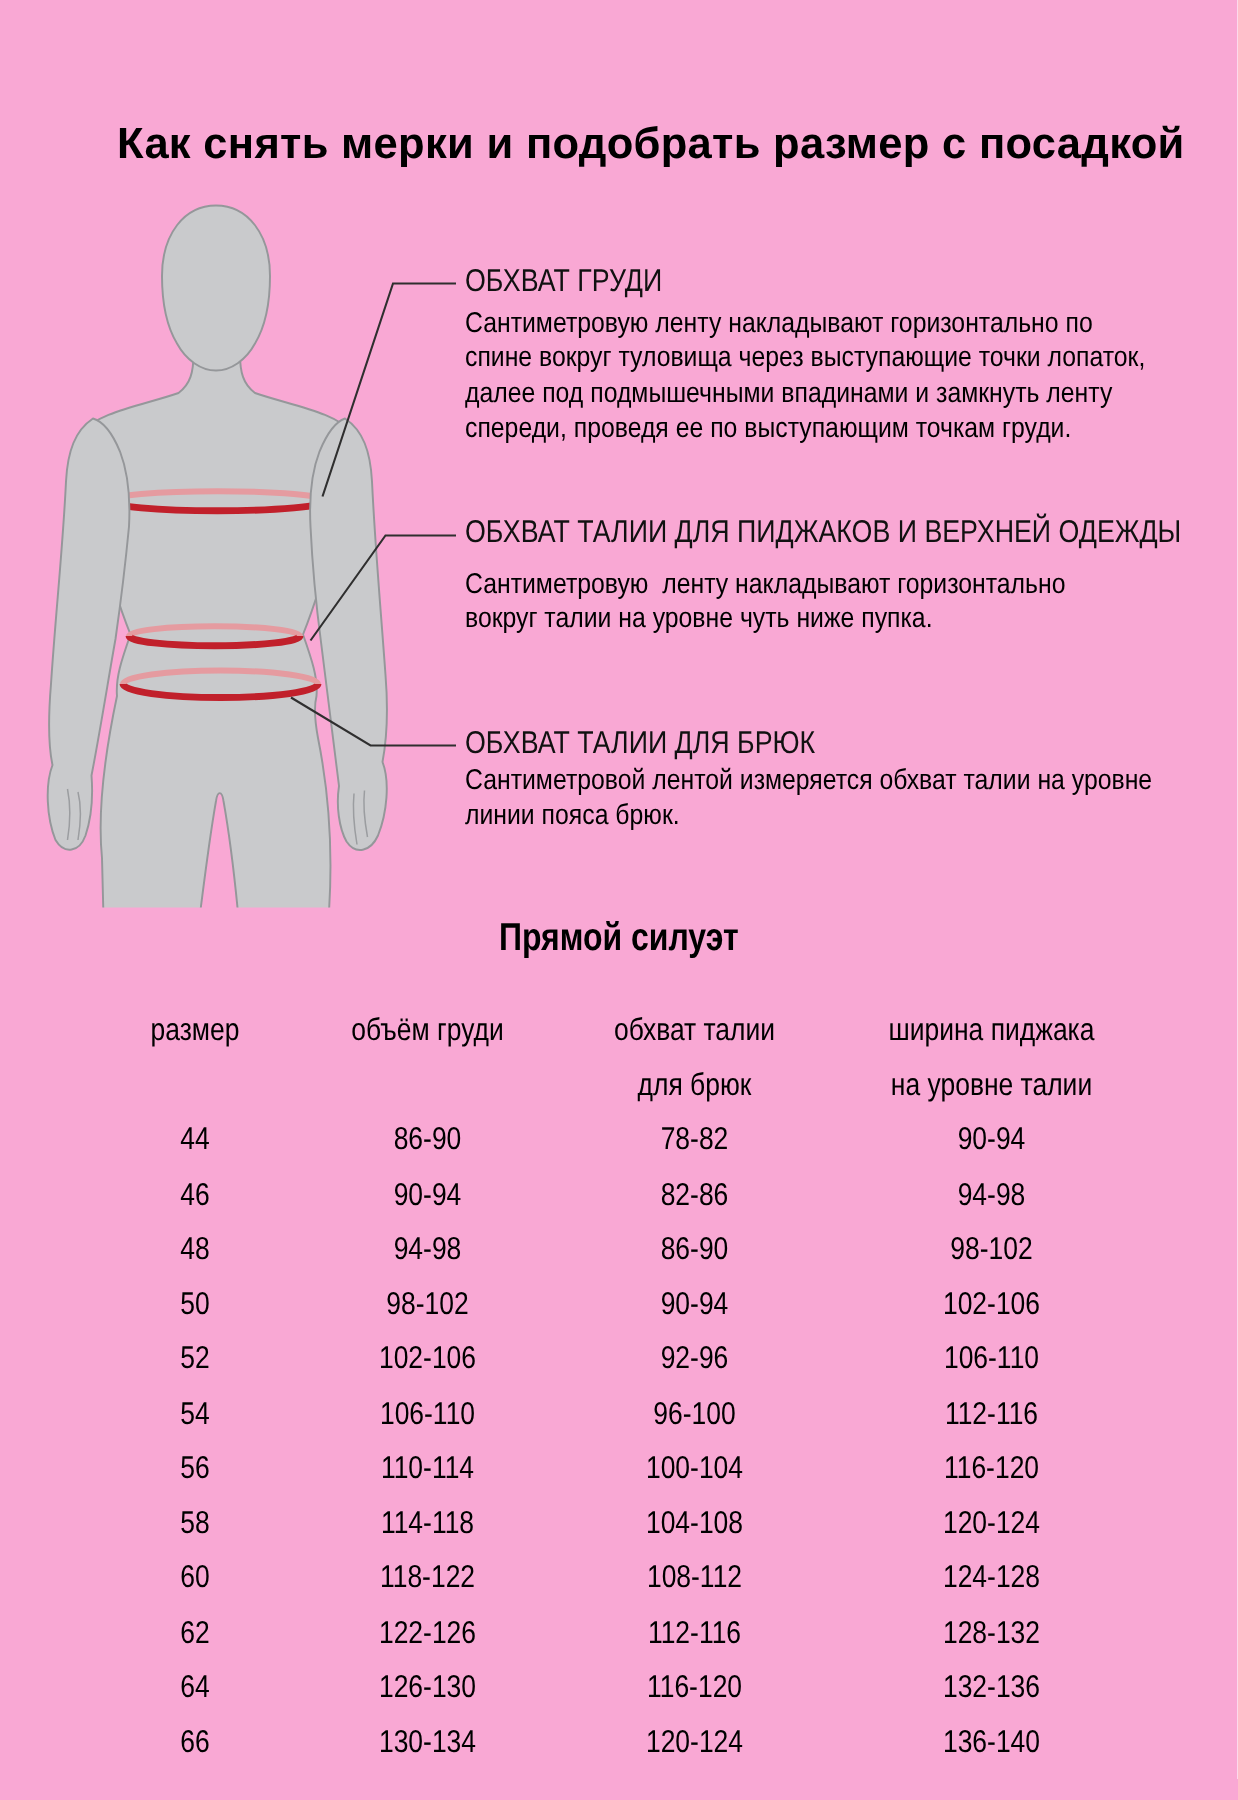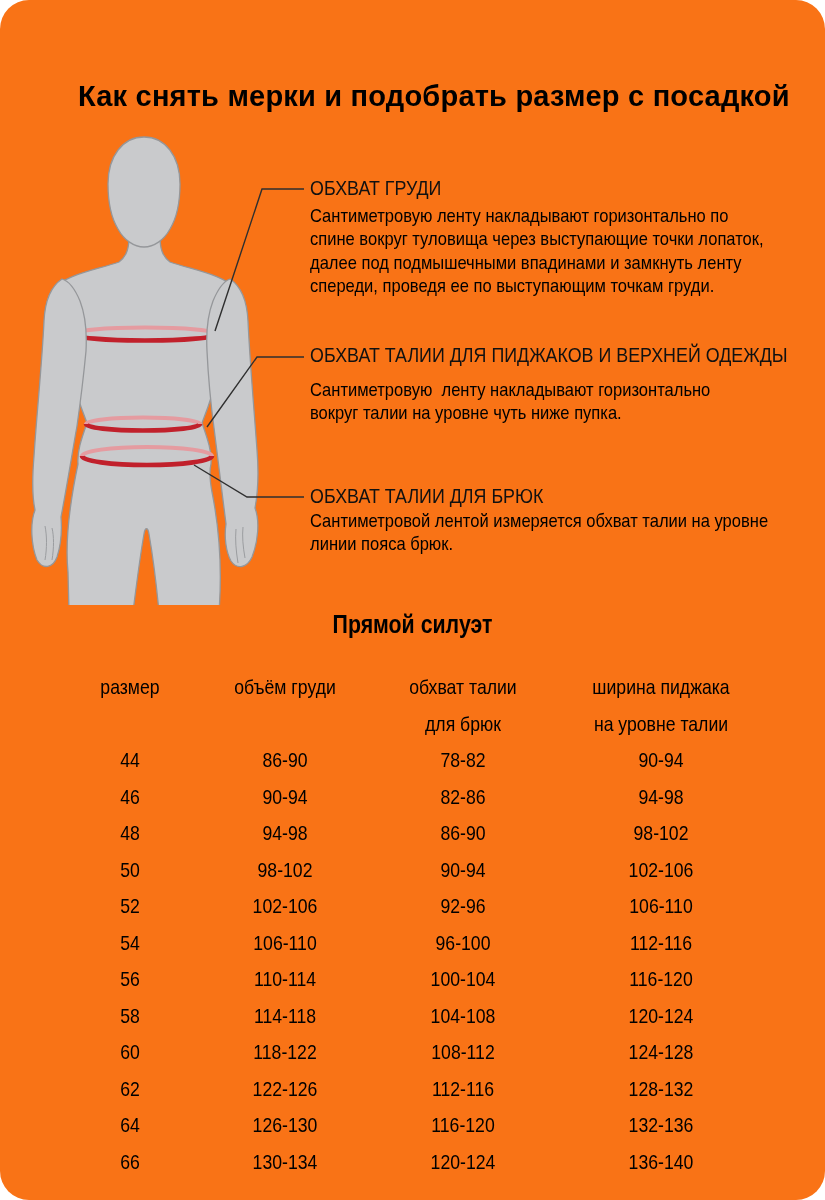--- a/index.html
+++ b/index.html
@@ -1,18 +1,18 @@
 <!DOCTYPE html>
 <html lang="ru"><head>
 <meta charset="utf-8">
 <style>
   html,body{margin:0;padding:0;background:#fff;}
   .page{
-    position:relative;width:825px;height:1200px;background:#f97316;overflow:hidden;
-    font-family:"Liberation Sans","DejaVu Sans",sans-serif;color:#000;border-radius:29px;
+    position:relative;width:825px;height:1200px;background:#f9a8d4;overflow:hidden;
+    font-family:"Liberation Sans","DejaVu Sans",sans-serif;color:#000;
   }
   .page-title{
     position:absolute;left:78px;top:79px;font-size:29px;font-weight:bold;
     line-height:35px;white-space:nowrap;letter-spacing:0.2px;
   }
   .figure-svg{position:absolute;left:0;top:120px;width:320px;height:485px;}
   .m-label{
     position:absolute;left:310px;font-size:21px;line-height:21px;white-space:nowrap;
     transform:scaleX(0.85);transform-origin:0 50%;color:#111;
   }

